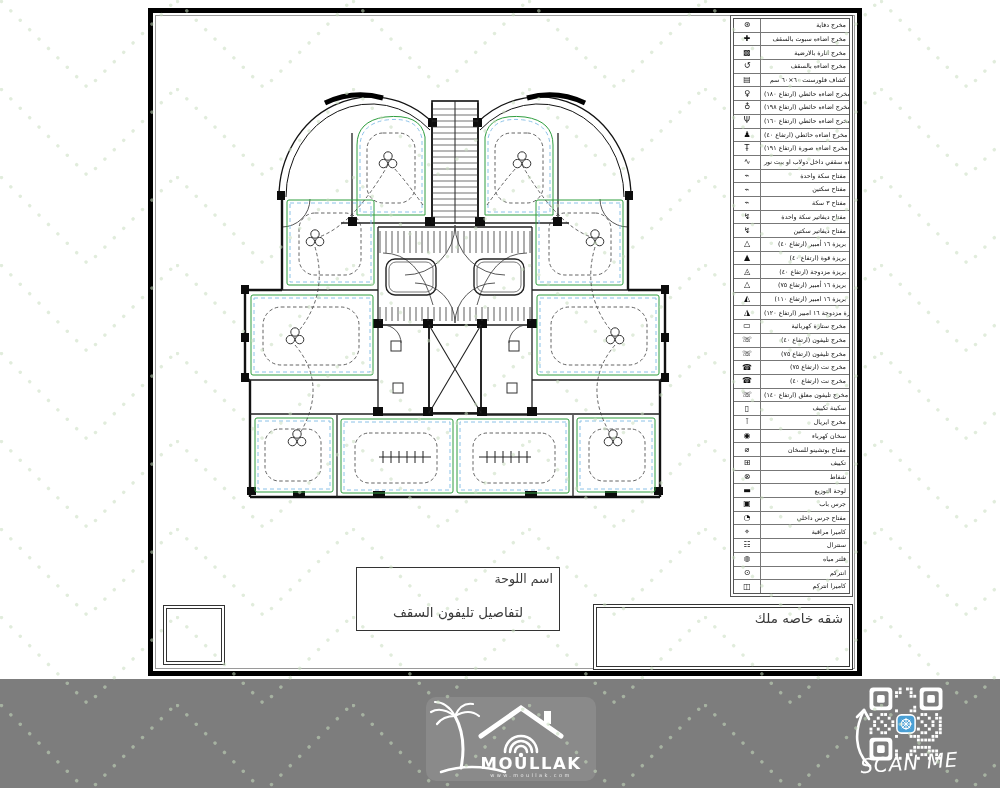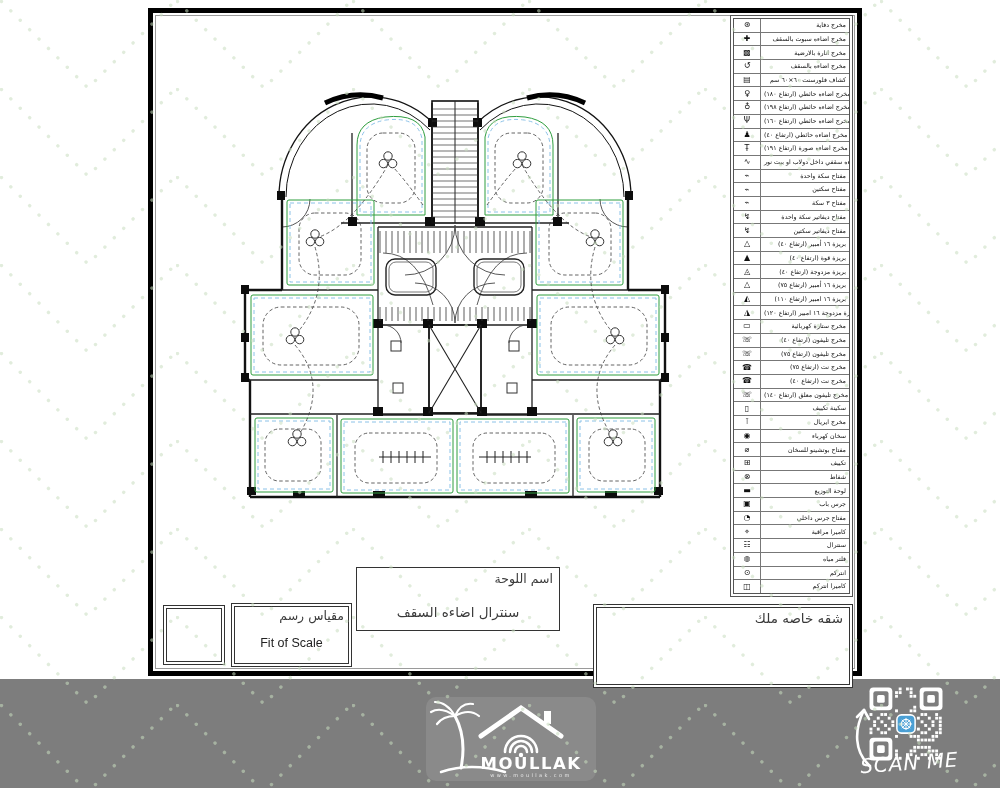--- a/index.html
+++ b/index.html
@@ -337,30 +337,25 @@
         <div class="lg-row">
           <span class="lg-sym">◫</span>
           <span class="lg-lbl">كاميرا انتركم</span>
         </div>
       </div>
   </div>
 
   <div class="tb-box" style="left:163px;top:605px;width:62px;height:60px;">
     <div class="tb-double"></div>
   </div>
-  <div class="tb-box" style="left:231px;top:603px;width:121px;height:64px;">
-    <div class="tb-double"></div>
-    <div class="ar tb-scale-ar">مقياس رسم</div>
-    <div class="tb-scale-en">Fit of Scale</div>
-  </div>
   <div class="tb-box" style="left:356px;top:567px;width:204px;height:64px;">
     <div class="ar tb-name-label">اسم اللوحة</div>
-    <div class="ar tb-name-line2">سنترال اضاءه السقف</div>
+    <div class="ar tb-name-line2">لتفاصيل تليفون السقف</div>
   </div>
-  <div class="tb-box" style="left:593px;top:604px;width:260px;height:84px;">
+  <div class="tb-box" style="left:593px;top:604px;width:260px;height:66px;">
     <div class="tb-double"></div>
     <div class="ar tb-owner">شقه خاصه ملك</div>
   </div>
 
   <svg class="logo" viewBox="0 0 172 86">
     <rect x="1" y="1" width="170" height="84" rx="10" fill="#8a8a8a"></rect>
 
     <g stroke="#fff" fill="none" stroke-linecap="round">
       <path d="M 30,20 Q 42,42 36,72" stroke-width="3"></path>
       <path d="M 30,20 Q 16,10 6,16" stroke-width="2.2"></path>

